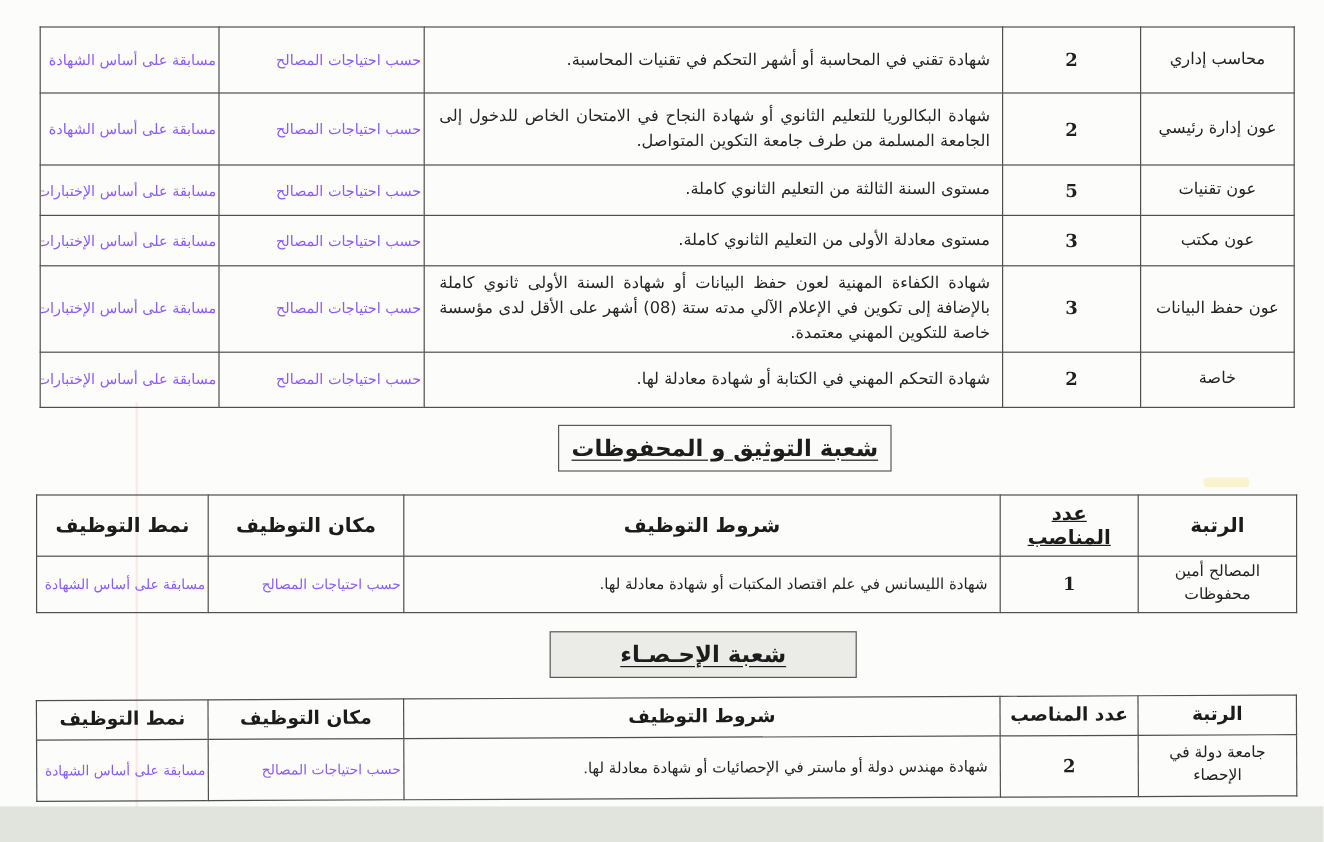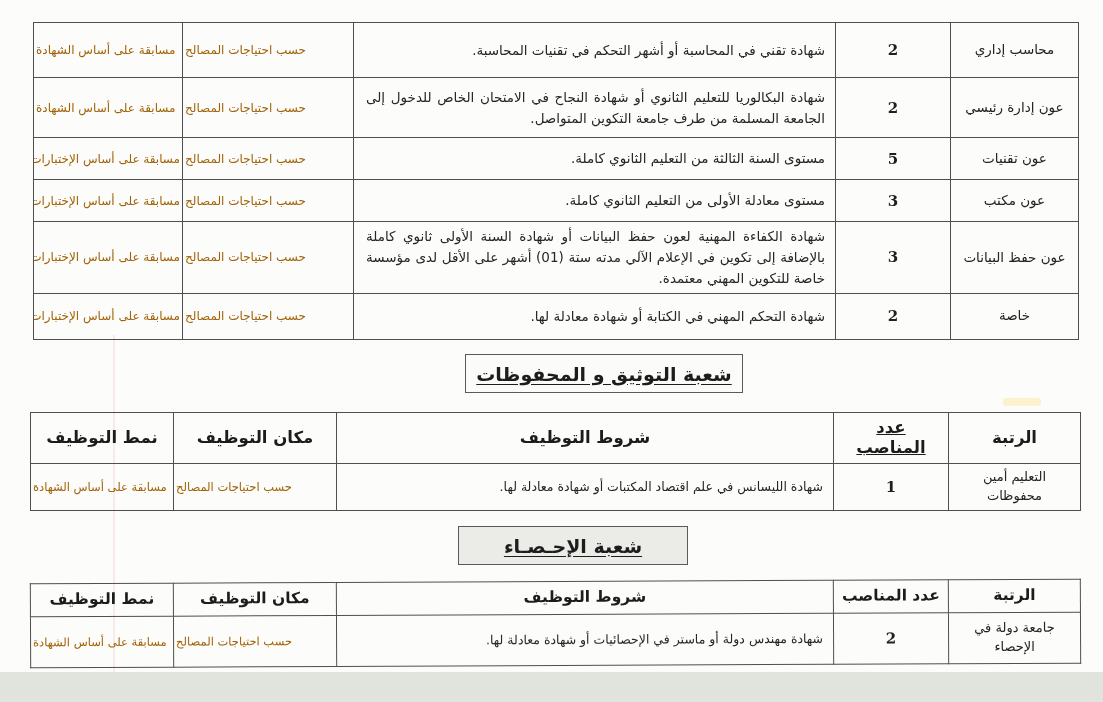--- a/index.html
+++ b/index.html
@@ -50,32 +50,32 @@
   td.count{
     text-align:center;font-weight:bold;font-size:15px;color:#1f1f1f;
     font-family:"DejaVu Serif", serif;
   }
   td.cond{
     text-align:right;font-size:13.5px;line-height:1.55;color:#262626;
     padding:4px 10px 4px 12px;
   }
   td.cond.just{text-align:justify;text-align-last:auto;}
   td.loc,td.mode{
-    text-align:left;font-size:12px;color:#a16207;white-space:nowrap;
+    text-align:right;font-size:12px;color:#8b5cf6;white-space:nowrap;
     padding:2px 2px;
   }
 
   
   .sec-box{
     position:absolute;box-sizing:border-box;border:1px solid #5a5a5a;
     display:flex;align-items:center;justify-content:center;
     direction:rtl;
   }
   .sec1{left:465px;top:354px;width:278px;height:39px;background:#fbfbf9;}
-  .sec2{left:458px;top:526px;width:230px;height:39px;background:#ebebe7;}
+  .sec2{left:458px;top:526px;width:256px;height:39px;background:#ebebe7;}
   .sec-box span{
     font-weight:bold;font-size:19px;color:#1d1d1d;
     text-decoration:underline;text-underline-offset:3px;
     white-space:nowrap;
   }
 
   
   .t2{left:30px;top:412px;width:1050px;}
   .t3{left:30px;top:581px;width:1050px;transform:rotate(-0.25deg);}
   .t2 .c-rank,.t3 .c-rank{width:132px;}
@@ -134,21 +134,21 @@
     <tr class="r4">
       <td class="rank">عون مكتب</td>
       <td class="count">3</td>
       <td class="cond">مستوى معادلة الأولى من التعليم الثانوي كاملة.</td>
       <td class="loc">حسب احتياجات المصالح</td>
       <td class="mode">مسابقة على أساس الإختبارات</td>
     </tr>
     <tr class="r5">
       <td class="rank">عون حفظ البيانات</td>
       <td class="count">3</td>
-      <td class="cond just">شهادة الكفاءة المهنية لعون حفظ البيانات أو شهادة السنة الأولى ثانوي كاملة بالإضافة إلى تكوين في الإعلام الآلي مدته ستة (01) أشهر على الأقل لدى مؤسسة خاصة للتكوين المهني معتمدة.</td>
+      <td class="cond just">شهادة الكفاءة المهنية لعون حفظ البيانات أو شهادة السنة الأولى ثانوي كاملة بالإضافة إلى تكوين في الإعلام الآلي مدته ستة (08) أشهر على الأقل لدى مؤسسة خاصة للتكوين المهني معتمدة.</td>
       <td class="loc">حسب احتياجات المصالح</td>
       <td class="mode">مسابقة على أساس الإختبارات</td>
     </tr>
     <tr class="r6">
       <td class="rank">خاصة</td>
       <td class="count">2</td>
       <td class="cond">شهادة التحكم المهني في الكتابة أو شهادة معادلة لها.</td>
       <td class="loc">حسب احتياجات المصالح</td>
       <td class="mode">مسابقة على أساس الإختبارات</td>
     </tr>
@@ -172,21 +172,21 @@
       <th>الرتبة</th>
       <th>
         <span class="two-line">عدد</span>
         <span class="two-line">المناصب</span>
       </th>
       <th>شروط التوظيف</th>
       <th>مكان التوظيف</th>
       <th>نمط التوظيف</th>
     </tr>
     <tr class="data">
-      <td class="rank">التعليم أمين محفوظات</td>
+      <td class="rank">المصالح أمين محفوظات</td>
       <td class="count">1</td>
       <td class="cond">شهادة الليسانس في علم اقتصاد المكتبات أو شهادة معادلة لها.</td>
       <td class="loc">حسب احتياجات المصالح</td>
       <td class="mode">مسابقة على أساس الشهادة</td>
     </tr>
   </tbody>
 </table>
 
 <div class="sec-box sec2">
   <span>شعبة الإحـصـاء</span>

